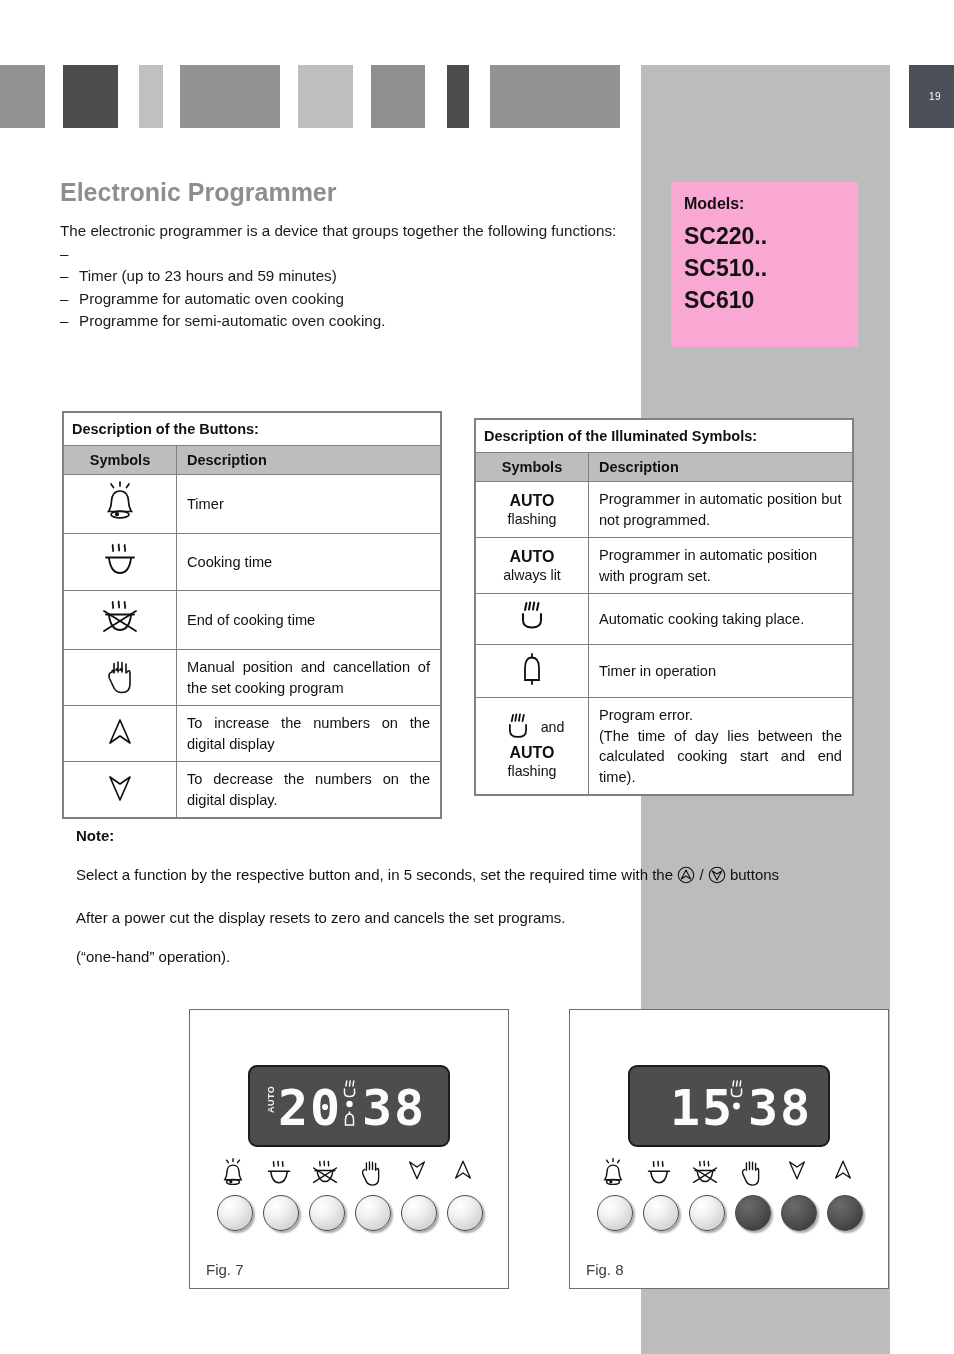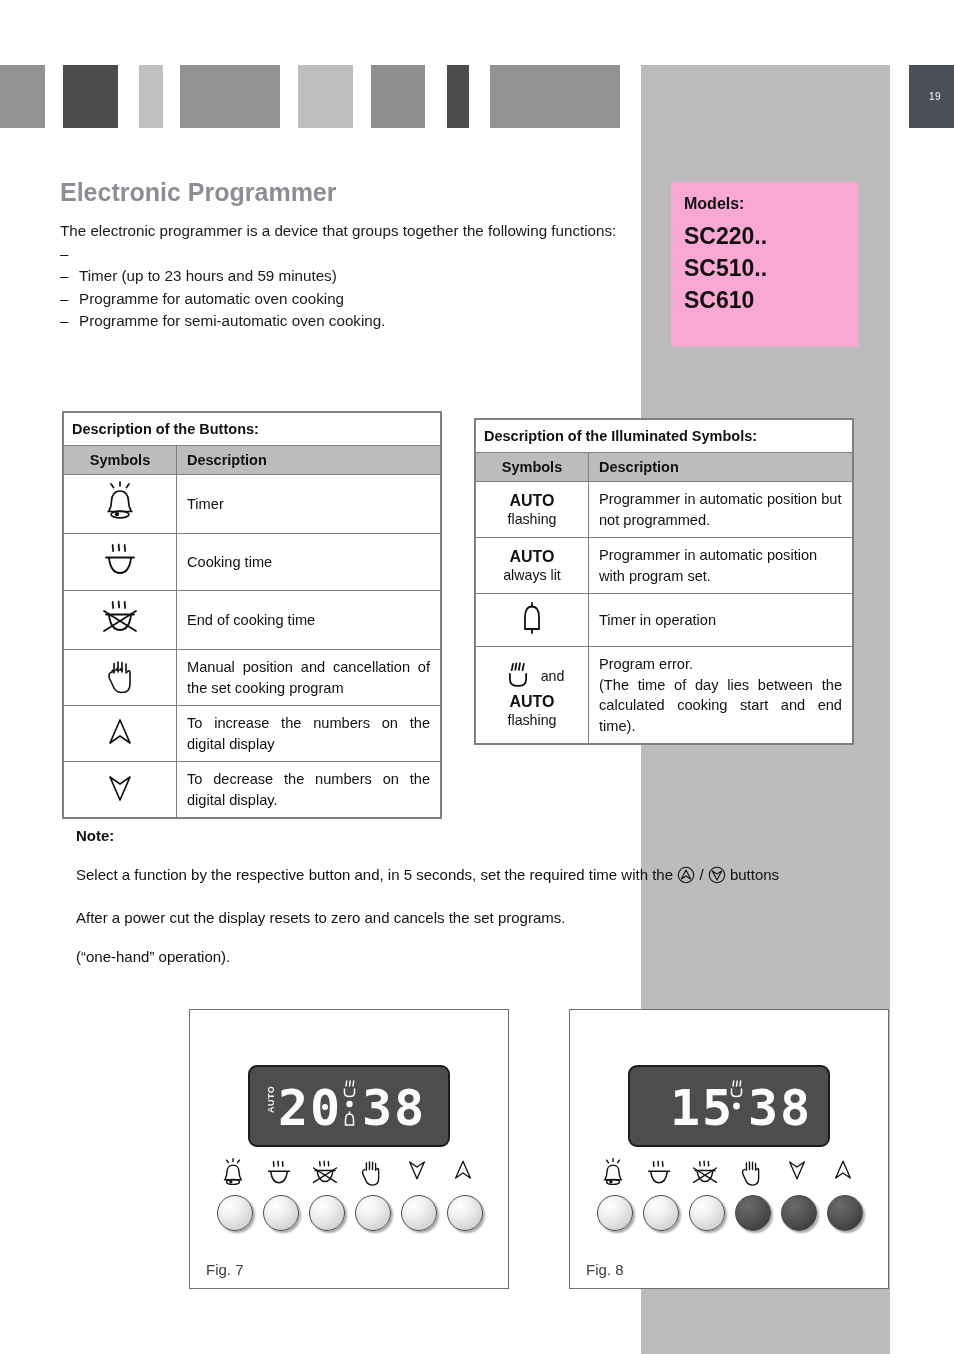--- a/index.html
+++ b/index.html
@@ -262,20 +262,34 @@
           <div class="auto-sub">flashing</div>
         </td>
         <td class="desc-col nj">Programmer in automatic position but not programmed.</td>
       </tr>
       <tr>
         <td class="sym-col">
           <div class="auto-word">AUTO</div>
           <div class="auto-sub">always lit</div>
         </td>
         <td class="desc-col nj">Programmer in automatic position with program set.</td>
+      </tr>
+      <tr>
+        <td class="sym-col">
+          <svg width="40" height="34" viewBox="0 0 40 34">
+            <g fill="none" stroke="#111" stroke-width="2" stroke-linecap="round">
+              <path d="M13 10 L14.5 3"></path>
+                  <path d="M17 9.5 L18.2 2.5"></path>
+              <path d="M21 9.5 L22.2 2.5"></path>
+                  <path d="M25 10 L26.5 3"></path>
+              <path d="M11 14 L11 20 C11 25 14 27.5 20 27.5 C26 27.5 29 25 29 20 L29 14"></path>
+            </g>
+          </svg>
+        </td>
+        <td class="desc-col nj">Automatic cooking taking place.</td>
       </tr>
       <tr>
         <td class="sym-col">
           <svg width="30" height="36" viewBox="0 0 30 36">
             <g fill="none" stroke="#111" stroke-width="1.8" stroke-linecap="round">
               <path d="M15 3 L15 6.5"></path>
               <path d="M15 6.5 C10 6.5 8 11 8 17 L8 29 L22 29 L22 17 C22 11 20 6.5 15 6.5 Z"></path>
               <path d="M15 29 L15 33"></path>
             </g>
           </svg>

